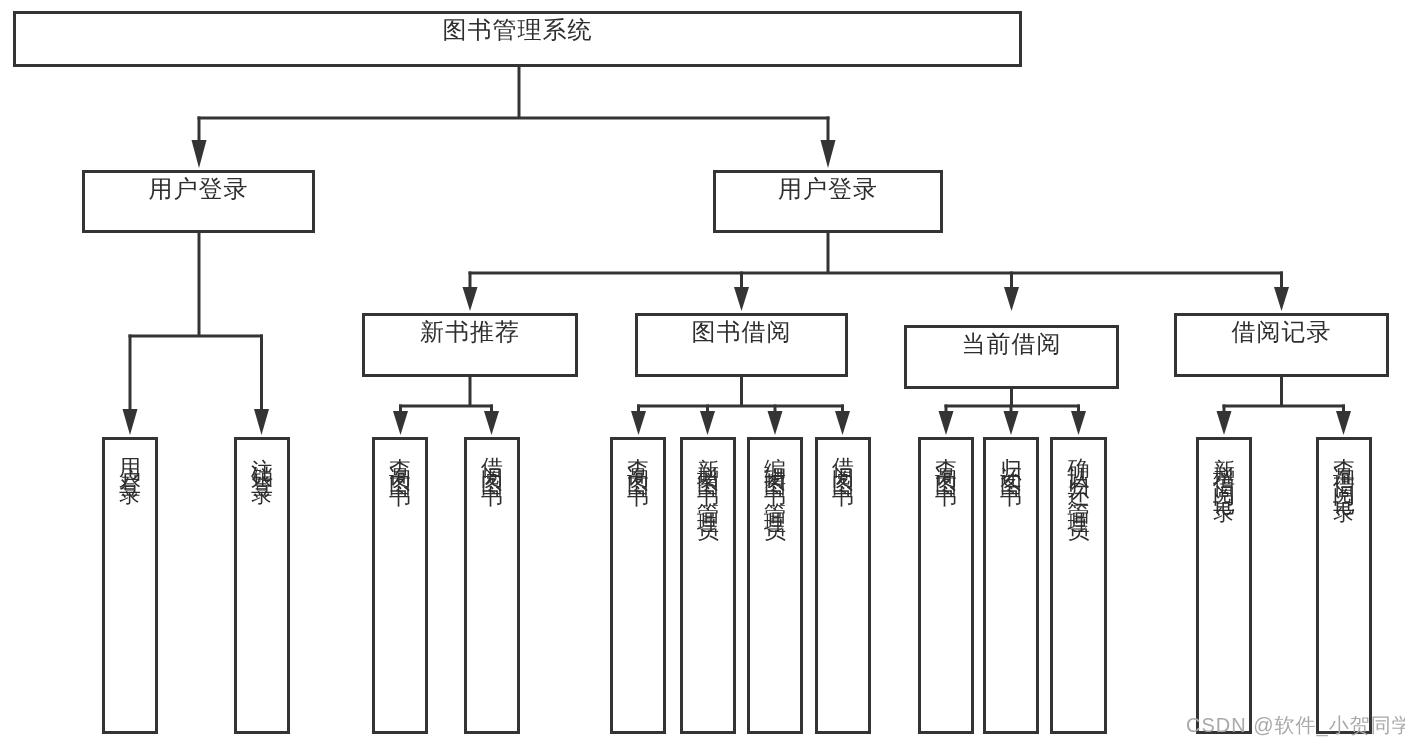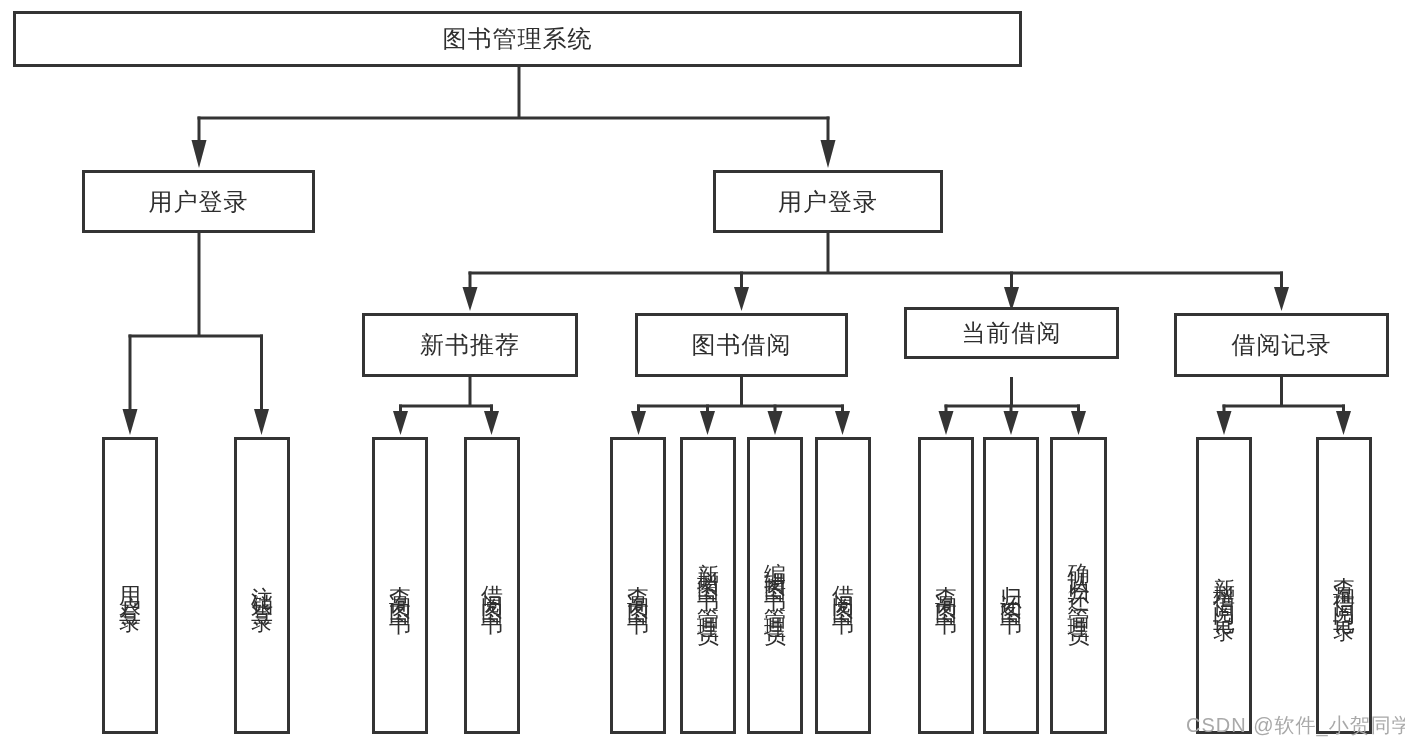--- a/index.html
+++ b/index.html
@@ -9,21 +9,21 @@
     background:#ffffff;
     font-family:"Liberation Sans", sans-serif;
     overflow:hidden;
   }
   .wires{position:absolute;left:0;top:0;width:1405px;height:747px;}
   .box{
     position:absolute;
     box-sizing:border-box;
     border:3px solid #343434;
     background:#ffffff;
-    display:flex;align-items:center;justify-content:center;
+    display:flex;align-items:flex-start;justify-content:center;
   }
   .lbl{
     color:#2e2e2e;
     font-size:24px;
     letter-spacing:1px;
     white-space:nowrap;
   }
   .v .lbl{
     writing-mode:vertical-rl;
     text-orientation:mixed;
@@ -124,21 +124,21 @@
   <div class="box h" style="left:713px;top:170px;width:230px;height:63px">
     <span class="lbl">用户登录</span>
   </div>
 
   <div class="box h" style="left:362px;top:313px;width:216px;height:64px">
     <span class="lbl">新书推荐</span>
   </div>
   <div class="box h" style="left:635px;top:313px;width:213px;height:64px">
     <span class="lbl">图书借阅</span>
   </div>
-  <div class="box h" style="left:904px;top:307px;width:215px;height:52px">
+  <div class="box h" style="left:904px;top:325px;width:215px;height:64px">
     <span class="lbl">当前借阅</span>
   </div>
   <div class="box h" style="left:1174px;top:313px;width:215px;height:64px">
     <span class="lbl">借阅记录</span>
   </div>
 
   <div class="box v" style="left:102px;top:437px;width:56px;height:297px">
     <span class="lbl">用户登录</span>
   </div>
   <div class="box v" style="left:234px;top:437px;width:56px;height:297px">

